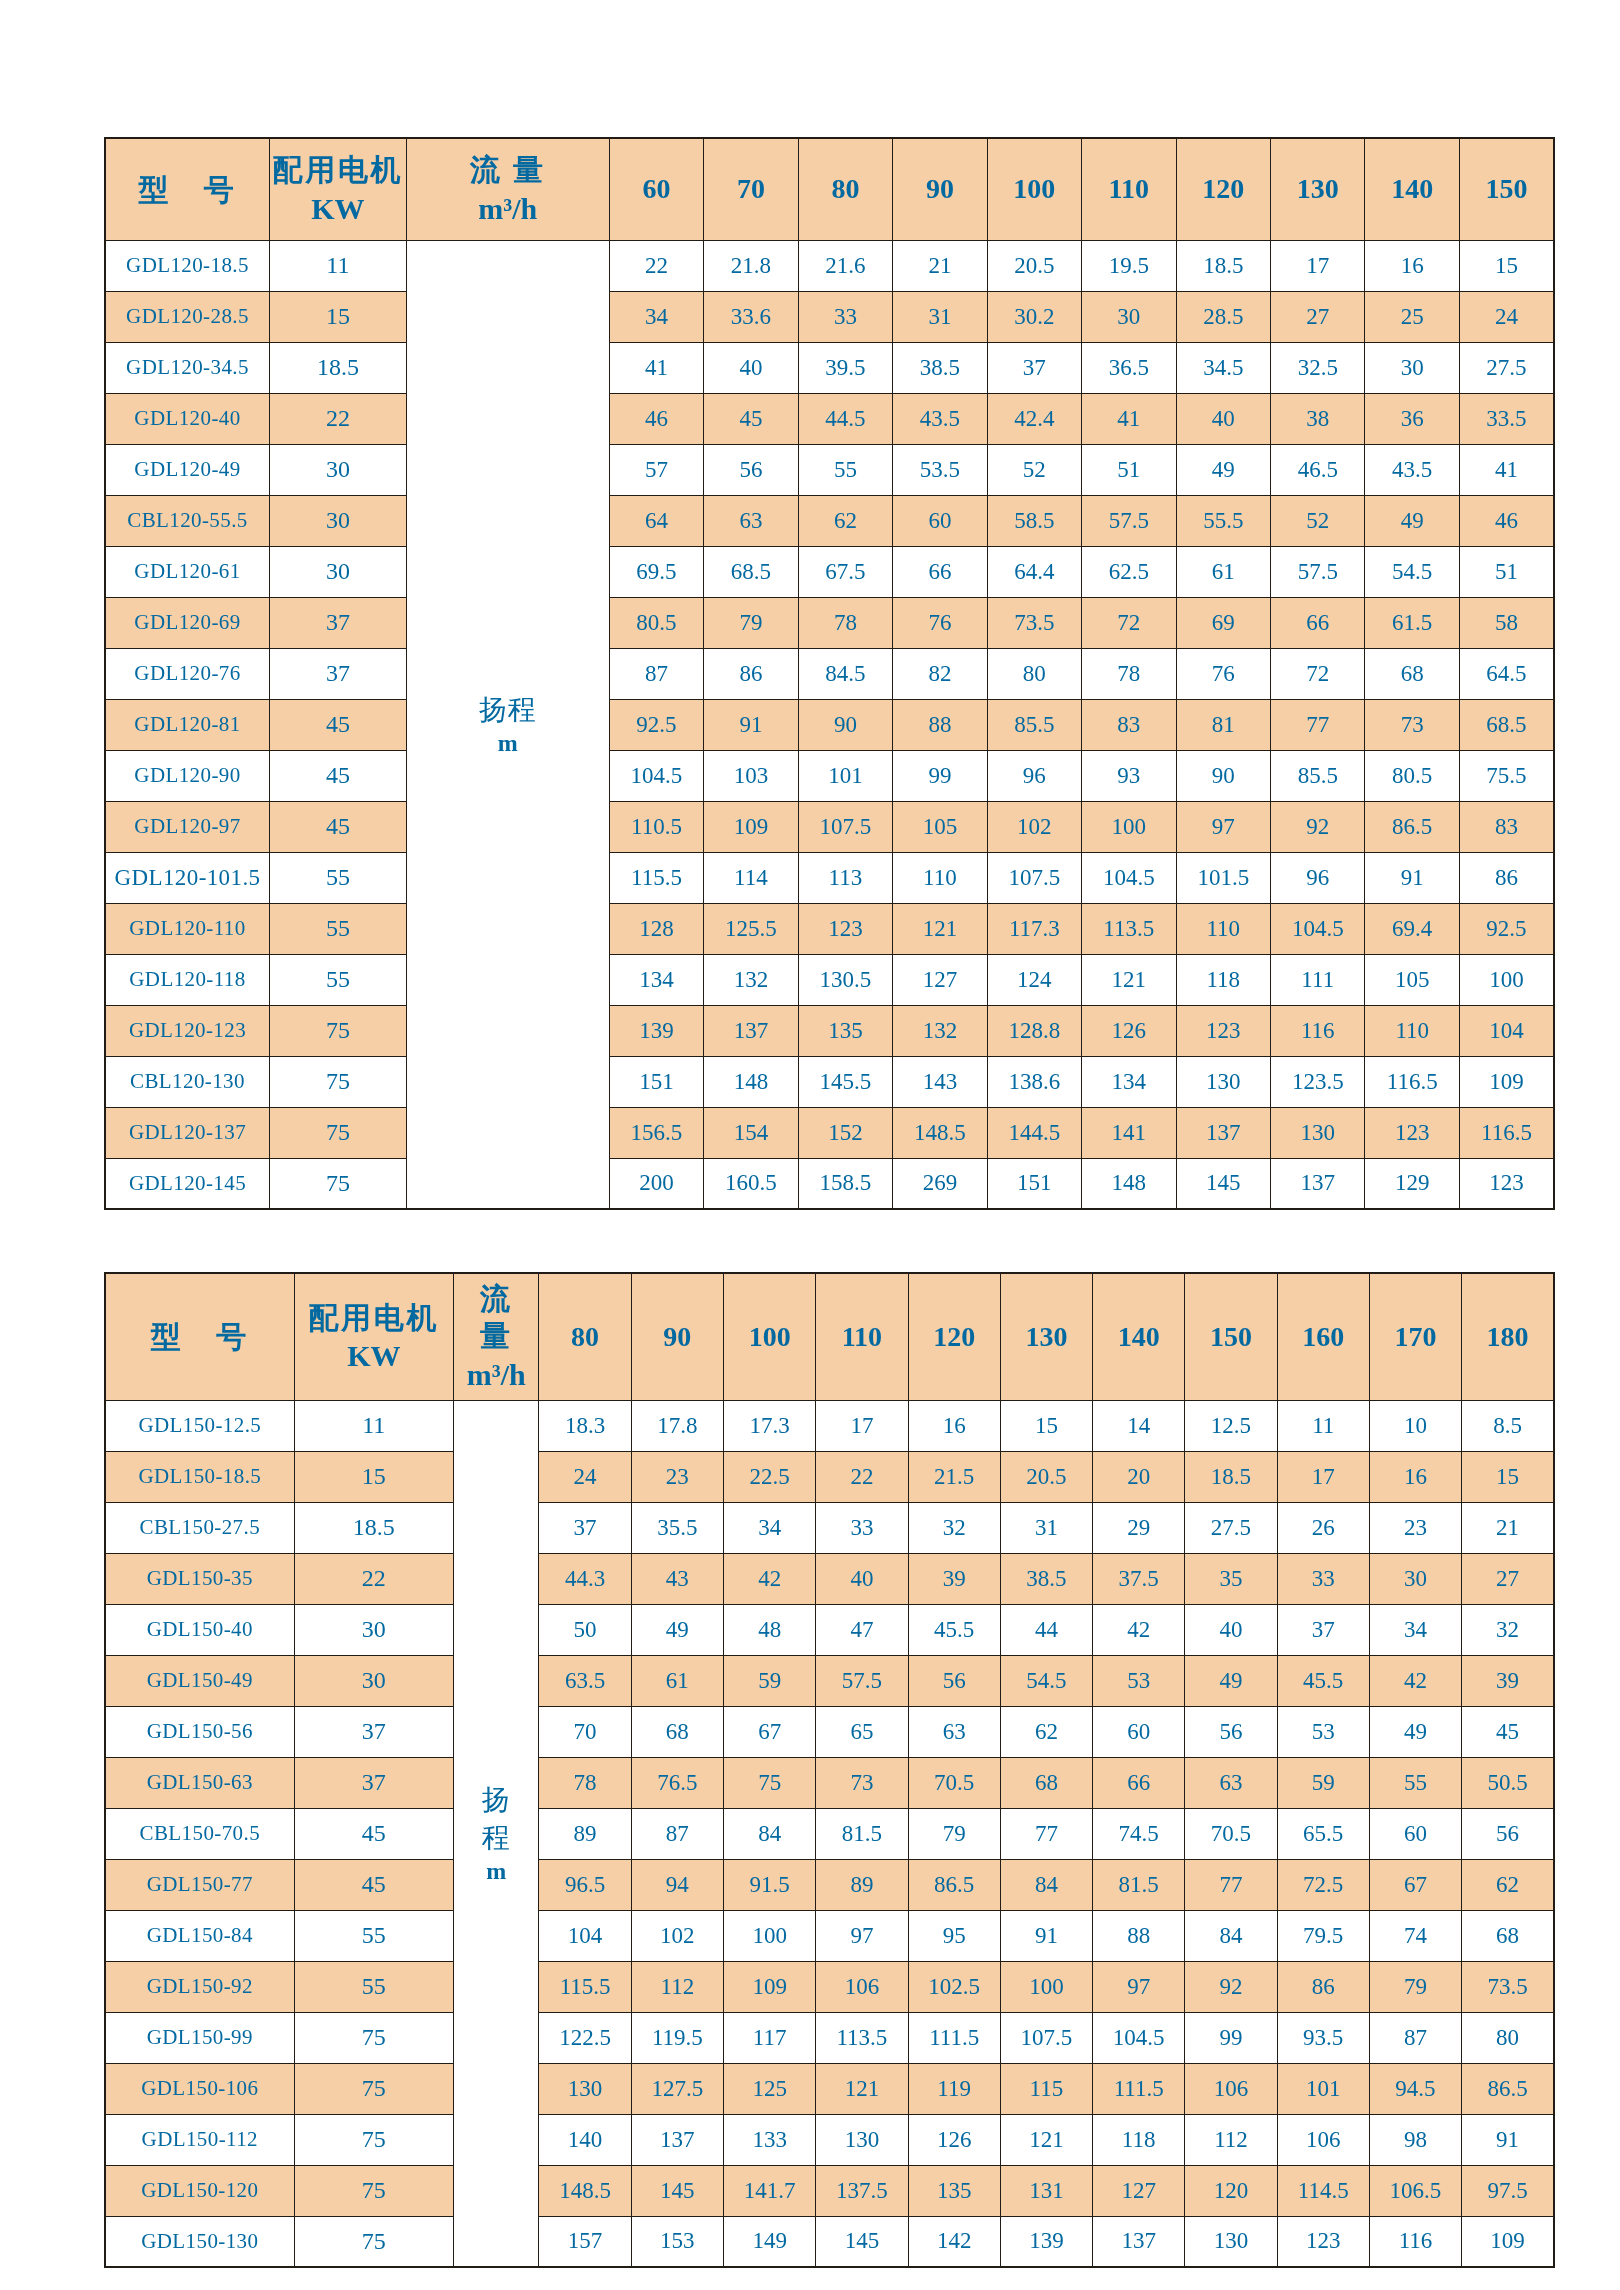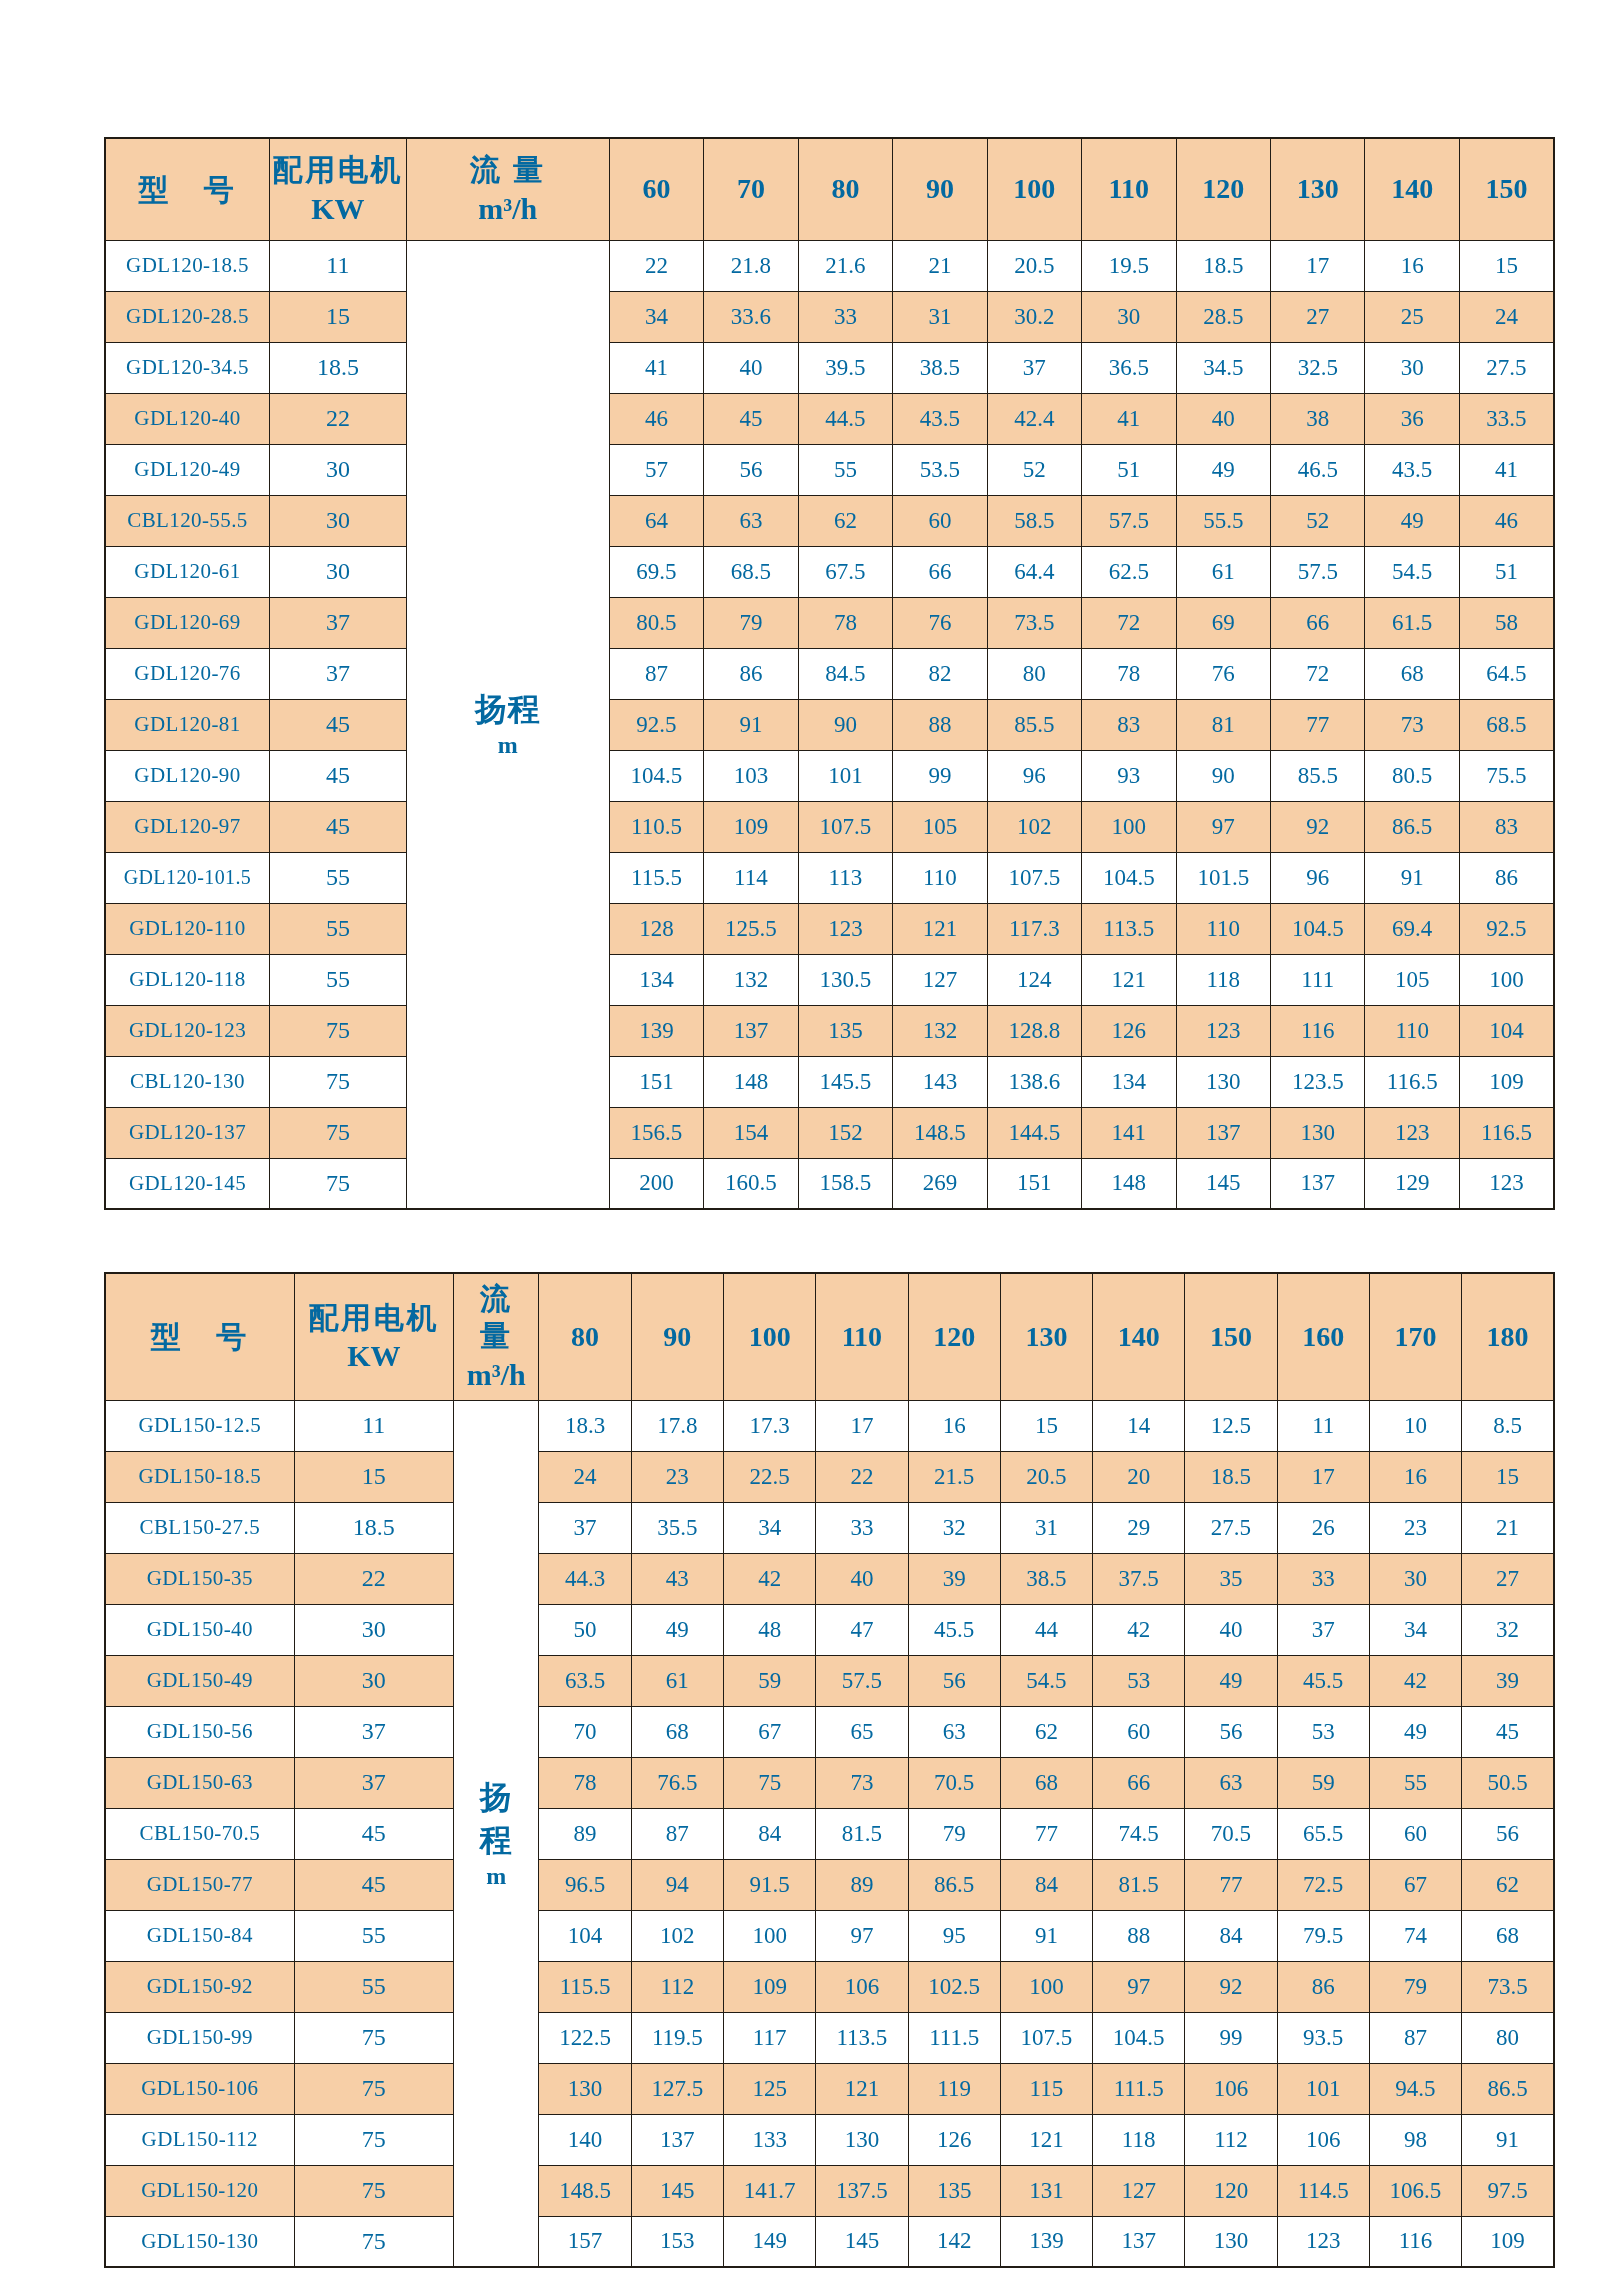--- a/index.html
+++ b/index.html
@@ -34,24 +34,24 @@
   #t2 thead tr { height: 127px; }
   .pump tbody tr { height: 51px; }
   
   .pump tbody tr:nth-child(even) td { background: #F7CFA7; }
   td.head-merge { background: #ffffff !important; }
 
   .zh-head { font-size: 30px; letter-spacing: 2.7px; line-height: 1.25; }
   .unit-line { font-size: 30px; letter-spacing: 0; line-height: 1.3; }
   .num-head { font-size: 28px; font-weight: bold; }
   .model-cell { font-size: 21px; letter-spacing: 0.4px; }
-  .model-cell.small { font-size: 20px; margin-top: 18px; }
+  .model-cell.small { font-size: 23px; margin-top: 18px; }
   .kw-cell { font-size: 24px; }
   .val-cell { font-size: 23px; }
-  .head-merge .zh-line { font-size: 32px; font-weight: bold; line-height: 1.35; letter-spacing: 0.9px; }
+  .head-merge .zh-line { font-size: 28px; font-weight: normal; line-height: 1.35; letter-spacing: 0.9px; }
   .head-merge .latin-line { font-size: 24px; font-weight: bold; line-height: 1.2; }
 </style>
 </head>
 <body>
 
 <div class="page">
   <table class="pump" id="t1">
       <colgroup>
         <col style="width: 11.35%;">
         <col style="width: 9.45%;">

